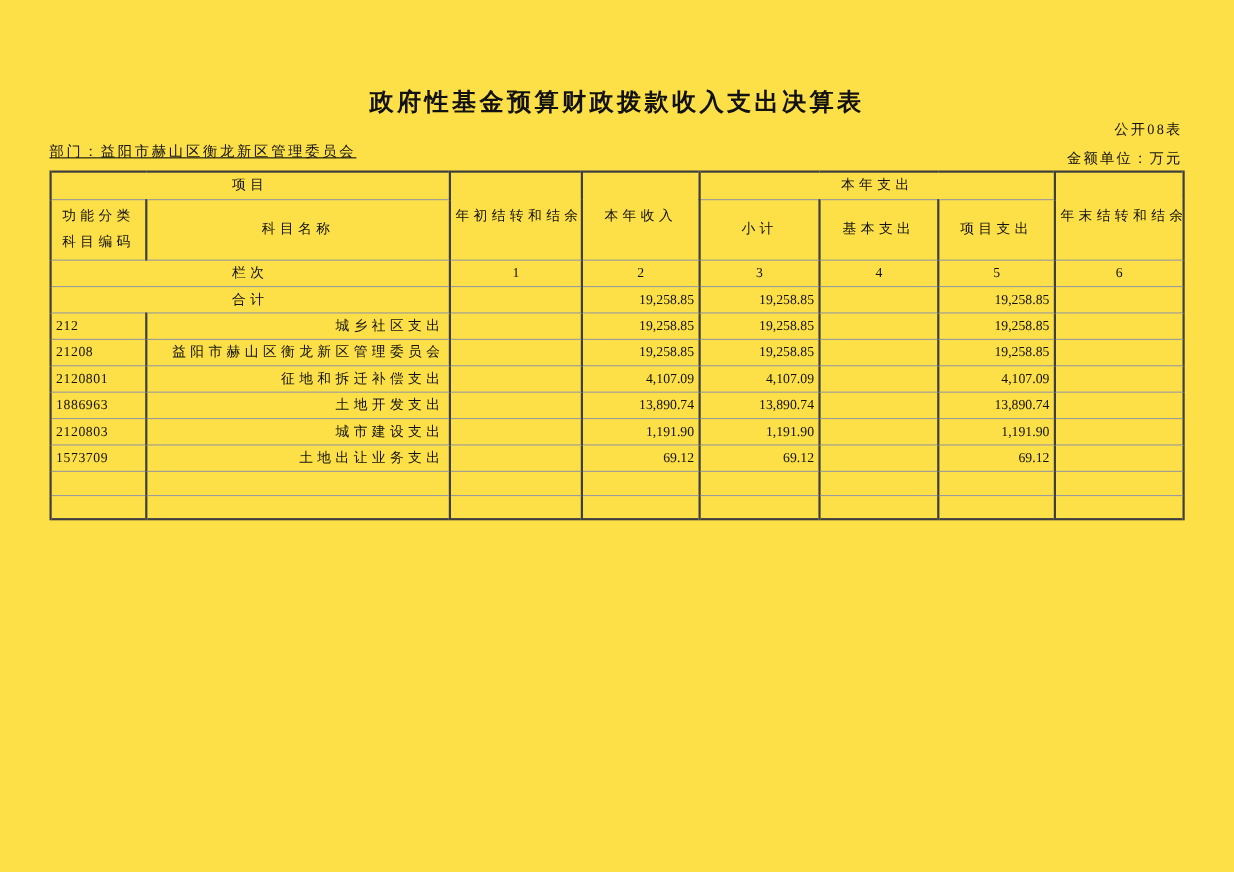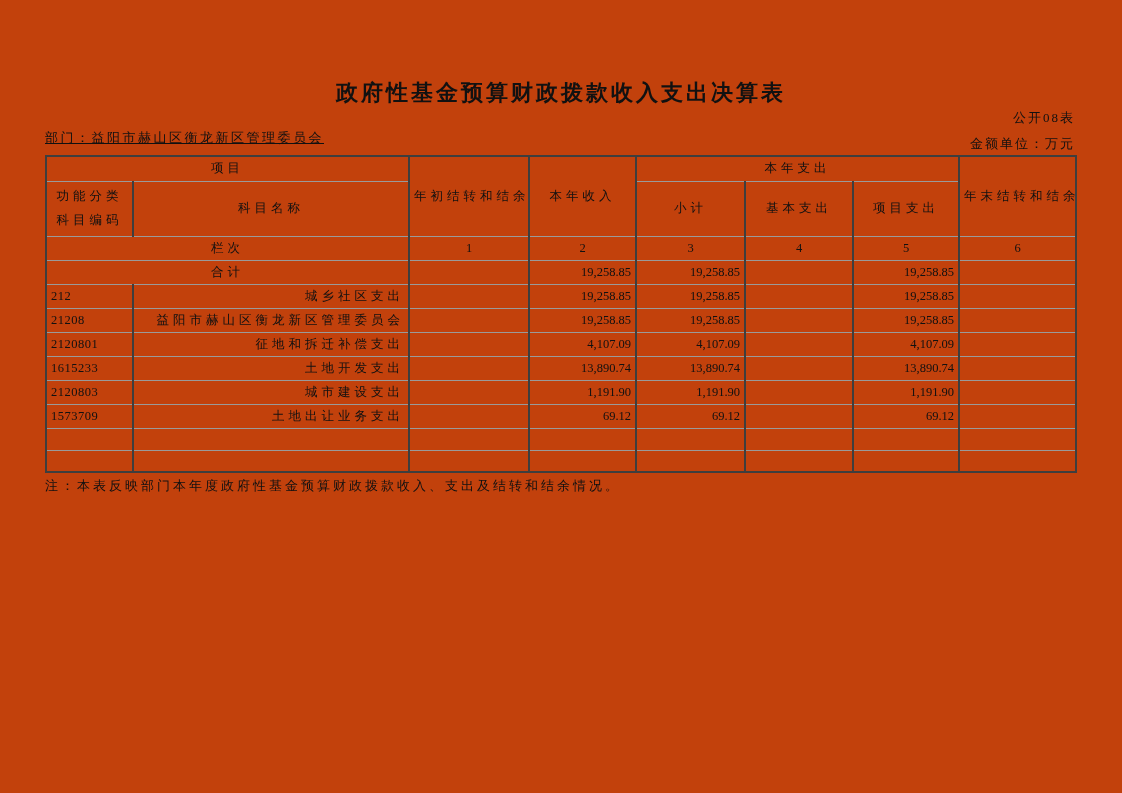--- a/index.html
+++ b/index.html
@@ -1,21 +1,21 @@
 <!DOCTYPE html>
 <html><head>
 <meta charset="utf-8">
 <style>
   * { box-sizing: border-box; }
   html, body { margin: 0; padding: 0; background: #ffffff; }
   .page {
     position: relative;
     width: 1122px;
     height: 793px;
-    background: #c2410c;
+    background: #fde047;
     font-family: "Liberation Serif", "DejaVu Serif", serif;
     color: #111111;
     overflow: hidden;
   }
   .title {
     position: absolute;
     top: 78px; left: 0; width: 100%;
     text-align: center;
     font-size: 22px;
     font-weight: bold;
@@ -166,21 +166,21 @@
         <td class="code">2120801</td>
         <td class="name indent">征地和拆迁补偿支出</td>
         <td class="num"></td>
         <td class="num">4,107.09</td>
         <td class="num">4,107.09</td>
         <td class="num"></td>
         <td class="num">4,107.09</td>
         <td class="num"></td>
       </tr>
       <tr>
-        <td class="code">1615233</td>
+        <td class="code">1886963</td>
         <td class="name indent">土地开发支出</td>
         <td class="num"></td>
         <td class="num">13,890.74</td>
         <td class="num">13,890.74</td>
         <td class="num"></td>
         <td class="num">13,890.74</td>
         <td class="num"></td>
       </tr>
       <tr>
         <td class="code">2120803</td>
@@ -218,15 +218,14 @@
         <td></td>
         <td></td>
         <td></td>
         <td></td>
         <td></td>
         <td></td>
       </tr>
     </tbody>
   </table>
 
-  <div class="note">注：本表反映部门本年度政府性基金预算财政拨款收入、支出及结转和结余情况。</div>
 
 </div>
 
 </body></html>

